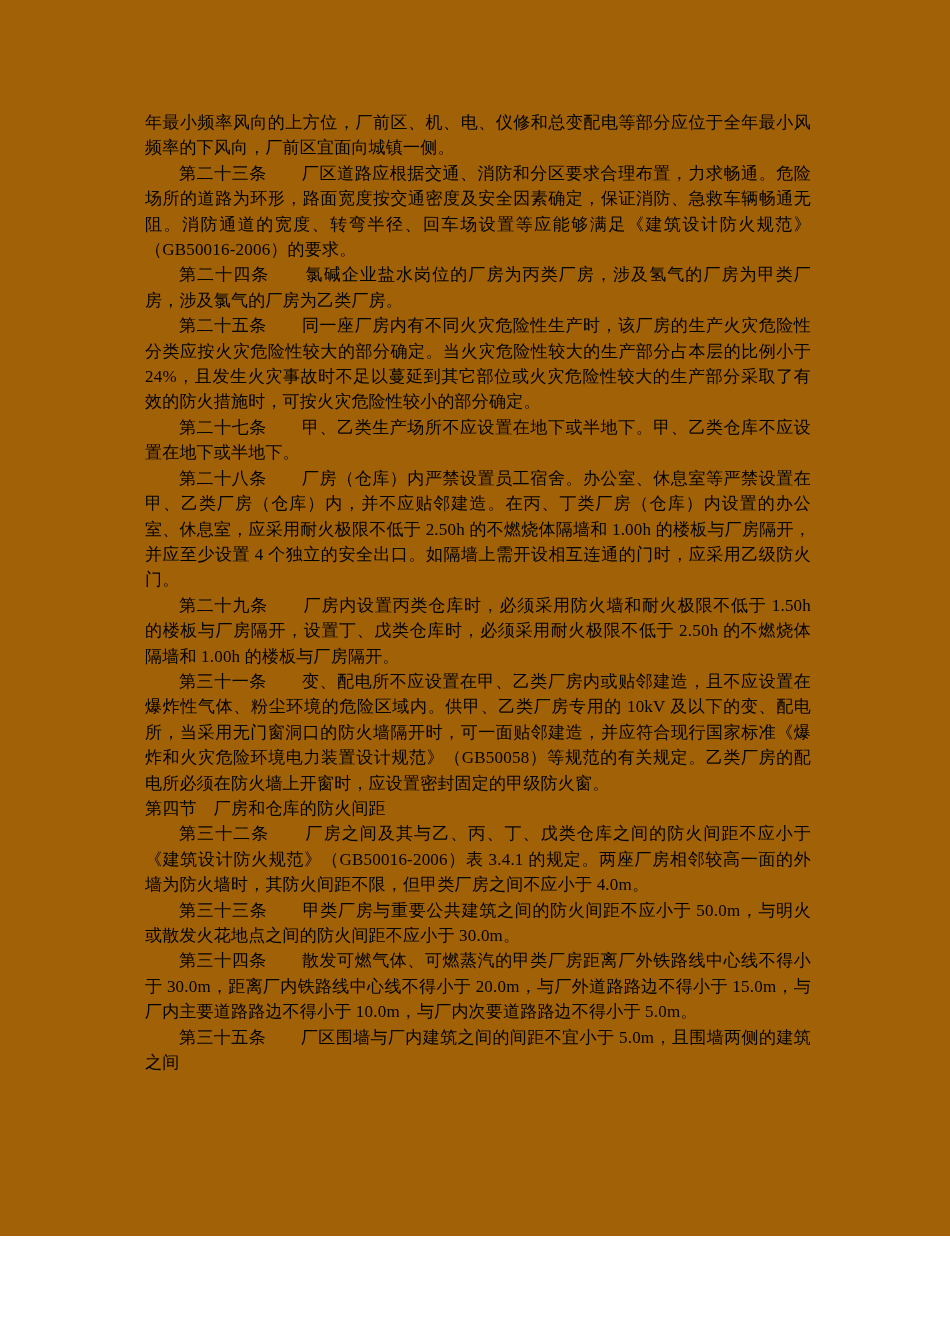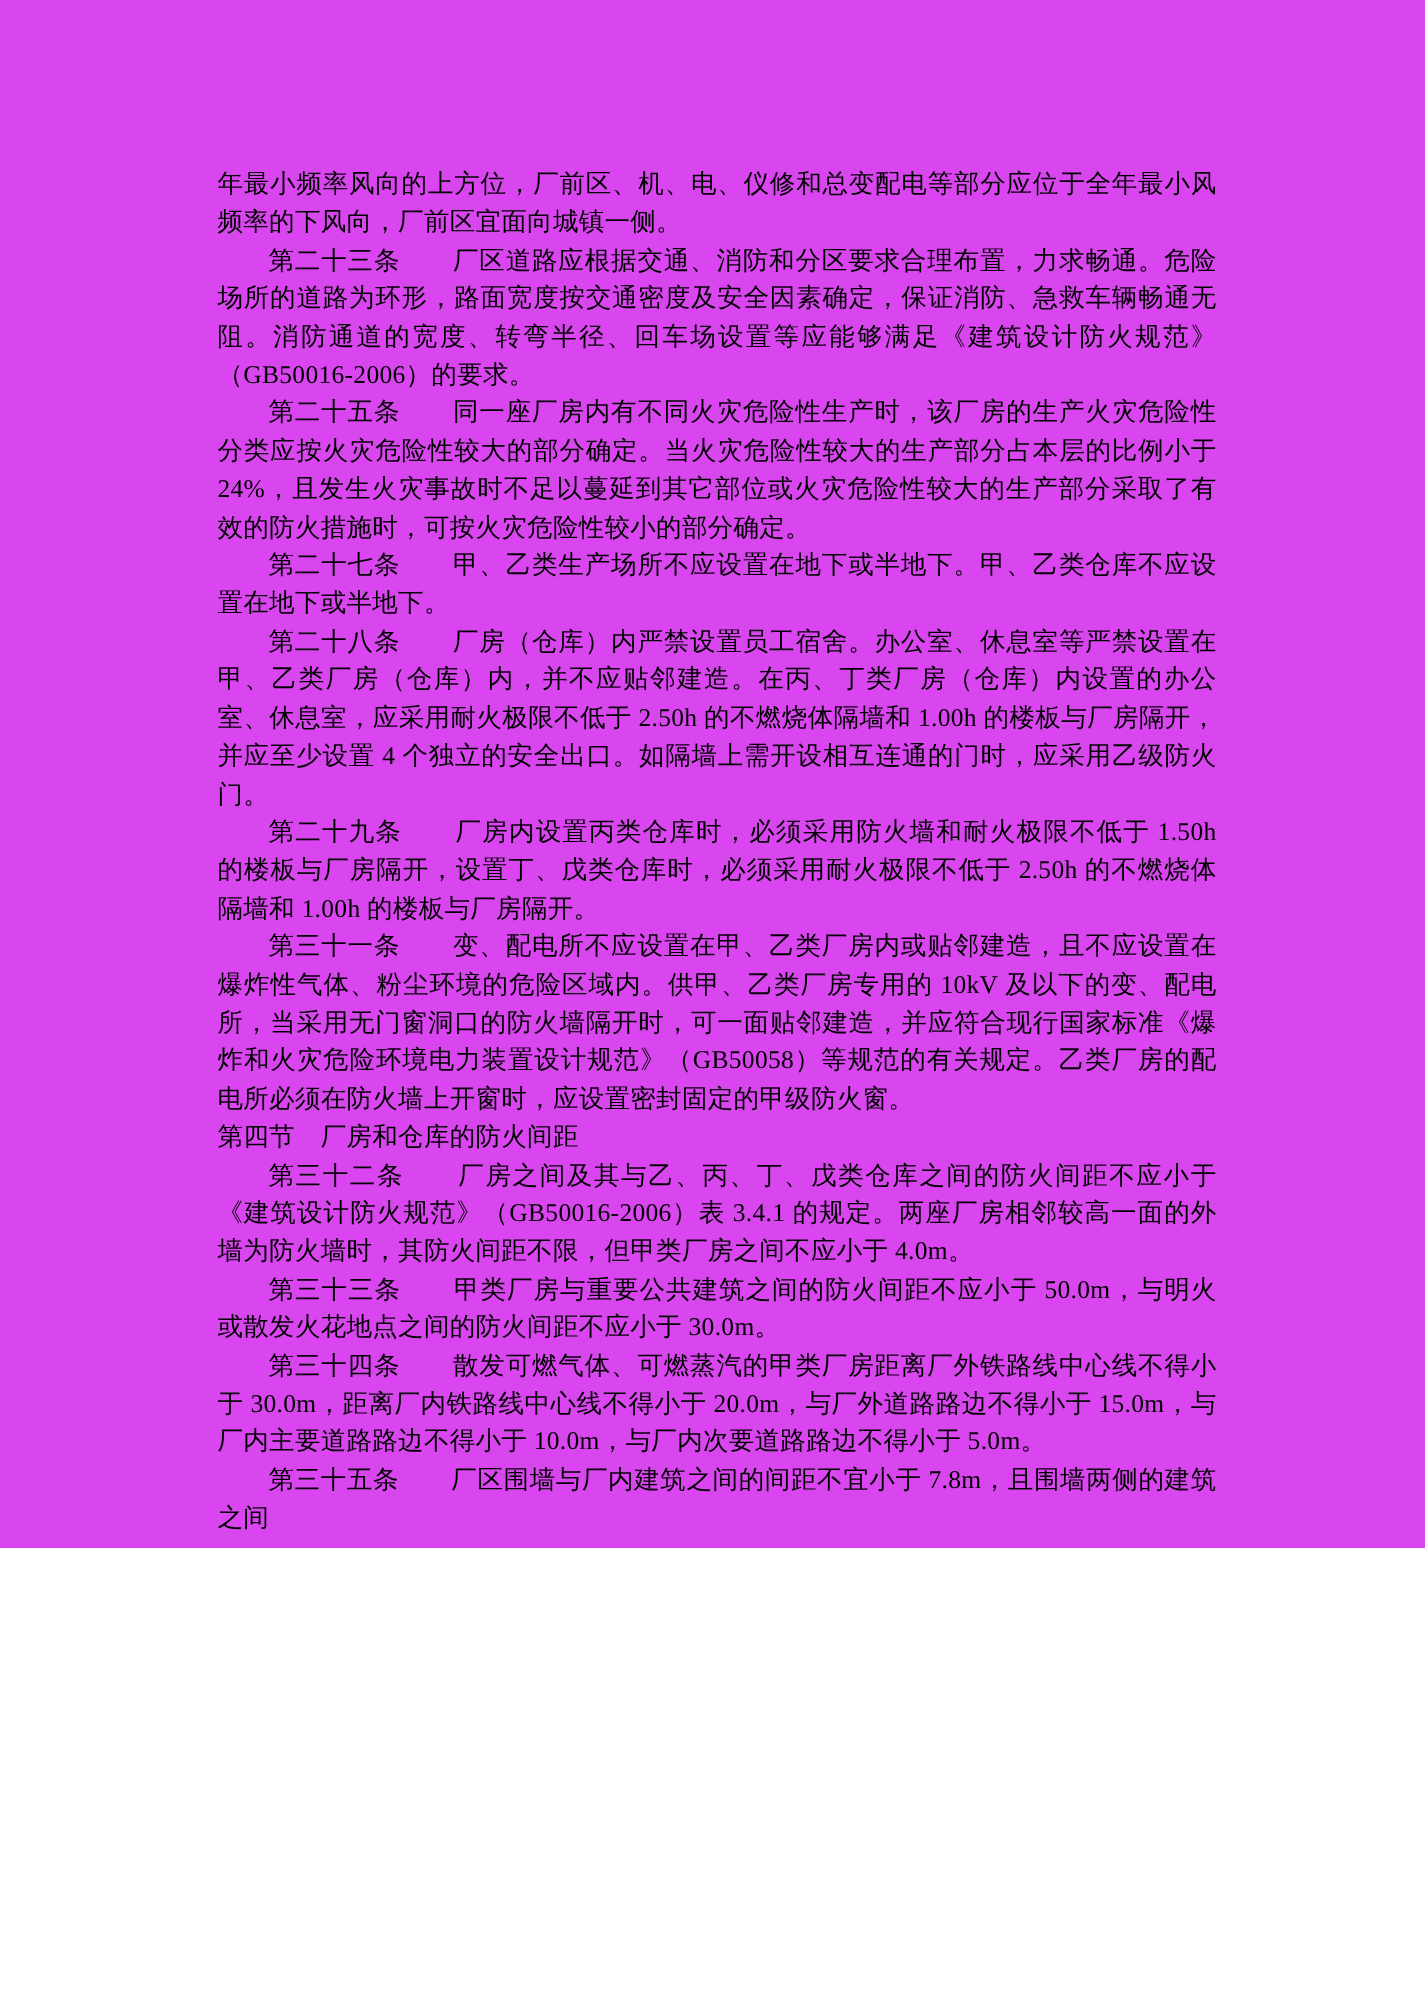--- a/index.html
+++ b/index.html
@@ -6,22 +6,22 @@
   html, body { background: #ffffff; }
   body {
     width: 950px;
     height: 1344px;
     overflow: hidden;
     font-family: "Liberation Serif", "DejaVu Serif", serif;
     color: #000000;
   }
   .page {
     width: 950px;
-    height: 1032px;
-    background: #d946ef;
+    height: 1236px;
+    background: #a16207;
     position: relative;
   }
   .content {
     position: absolute;
     top: 110px;
     left: 145px;
     width: 666px;
     font-size: 17px;
     line-height: 25.4px;
     text-align: justify;
@@ -31,24 +31,25 @@
   p.indent { text-indent: 2em; }
   p.flush { text-indent: 0; }
 </style>
 </head>
 <body>
 
 <div class="page">
   <div class="content">
     <p class="para flush">年最小频率风向的上方位，厂前区、机、电、仪修和总变配电等部分应位于全年最小风频率的下风向，厂前区宜面向城镇一侧。</p>
     <p class="para indent">第二十三条　　厂区道路应根据交通、消防和分区要求合理布置，力求畅通。危险场所的道路为环形，路面宽度按交通密度及安全因素确定，保证消防、急救车辆畅通无阻。消防通道的宽度、转弯半径、回车场设置等应能够满足《建筑设计防火规范》（GB50016-2006）的要求。</p>
+    <p class="para indent">第二十四条　　氯碱企业盐水岗位的厂房为丙类厂房，涉及氢气的厂房为甲类厂房，涉及氯气的厂房为乙类厂房。</p>
     <p class="para indent">第二十五条　　同一座厂房内有不同火灾危险性生产时，该厂房的生产火灾危险性分类应按火灾危险性较大的部分确定。当火灾危险性较大的生产部分占本层的比例小于 24%，且发生火灾事故时不足以蔓延到其它部位或火灾危险性较大的生产部分采取了有效的防火措施时，可按火灾危险性较小的部分确定。</p>
     <p class="para indent">第二十七条　　甲、乙类生产场所不应设置在地下或半地下。甲、乙类仓库不应设置在地下或半地下。</p>
     <p class="para indent">第二十八条　　厂房（仓库）内严禁设置员工宿舍。办公室、休息室等严禁设置在甲、乙类厂房（仓库）内，并不应贴邻建造。在丙、丁类厂房（仓库）内设置的办公室、休息室，应采用耐火极限不低于 2.50h 的不燃烧体隔墙和 1.00h 的楼板与厂房隔开，并应至少设置 4 个独立的安全出口。如隔墙上需开设相互连通的门时，应采用乙级防火门。</p>
     <p class="para indent">第二十九条　　厂房内设置丙类仓库时，必须采用防火墙和耐火极限不低于 1.50h 的楼板与厂房隔开，设置丁、戊类仓库时，必须采用耐火极限不低于 2.50h 的不燃烧体隔墙和 1.00h 的楼板与厂房隔开。</p>
     <p class="para indent">第三十一条　　变、配电所不应设置在甲、乙类厂房内或贴邻建造，且不应设置在爆炸性气体、粉尘环境的危险区域内。供甲、乙类厂房专用的 10kV 及以下的变、配电所，当采用无门窗洞口的防火墙隔开时，可一面贴邻建造，并应符合现行国家标准《爆炸和火灾危险环境电力装置设计规范》（GB50058）等规范的有关规定。乙类厂房的配电所必须在防火墙上开窗时，应设置密封固定的甲级防火窗。</p>
     <p class="para flush">第四节　厂房和仓库的防火间距</p>
     <p class="para indent">第三十二条　　厂房之间及其与乙、丙、丁、戊类仓库之间的防火间距不应小于《建筑设计防火规范》（GB50016-2006）表 3.4.1 的规定。两座厂房相邻较高一面的外墙为防火墙时，其防火间距不限，但甲类厂房之间不应小于 4.0m。</p>
     <p class="para indent">第三十三条　　甲类厂房与重要公共建筑之间的防火间距不应小于 50.0m，与明火或散发火花地点之间的防火间距不应小于 30.0m。</p>
     <p class="para indent">第三十四条　　散发可燃气体、可燃蒸汽的甲类厂房距离厂外铁路线中心线不得小于 30.0m，距离厂内铁路线中心线不得小于 20.0m，与厂外道路路边不得小于 15.0m，与厂内主要道路路边不得小于 10.0m，与厂内次要道路路边不得小于 5.0m。</p>
-    <p class="para indent">第三十五条　　厂区围墙与厂内建筑之间的间距不宜小于 7.8m，且围墙两侧的建筑之间</p>
+    <p class="para indent">第三十五条　　厂区围墙与厂内建筑之间的间距不宜小于 5.0m，且围墙两侧的建筑之间</p>
   </div>
 </div>
 
 </body></html>

